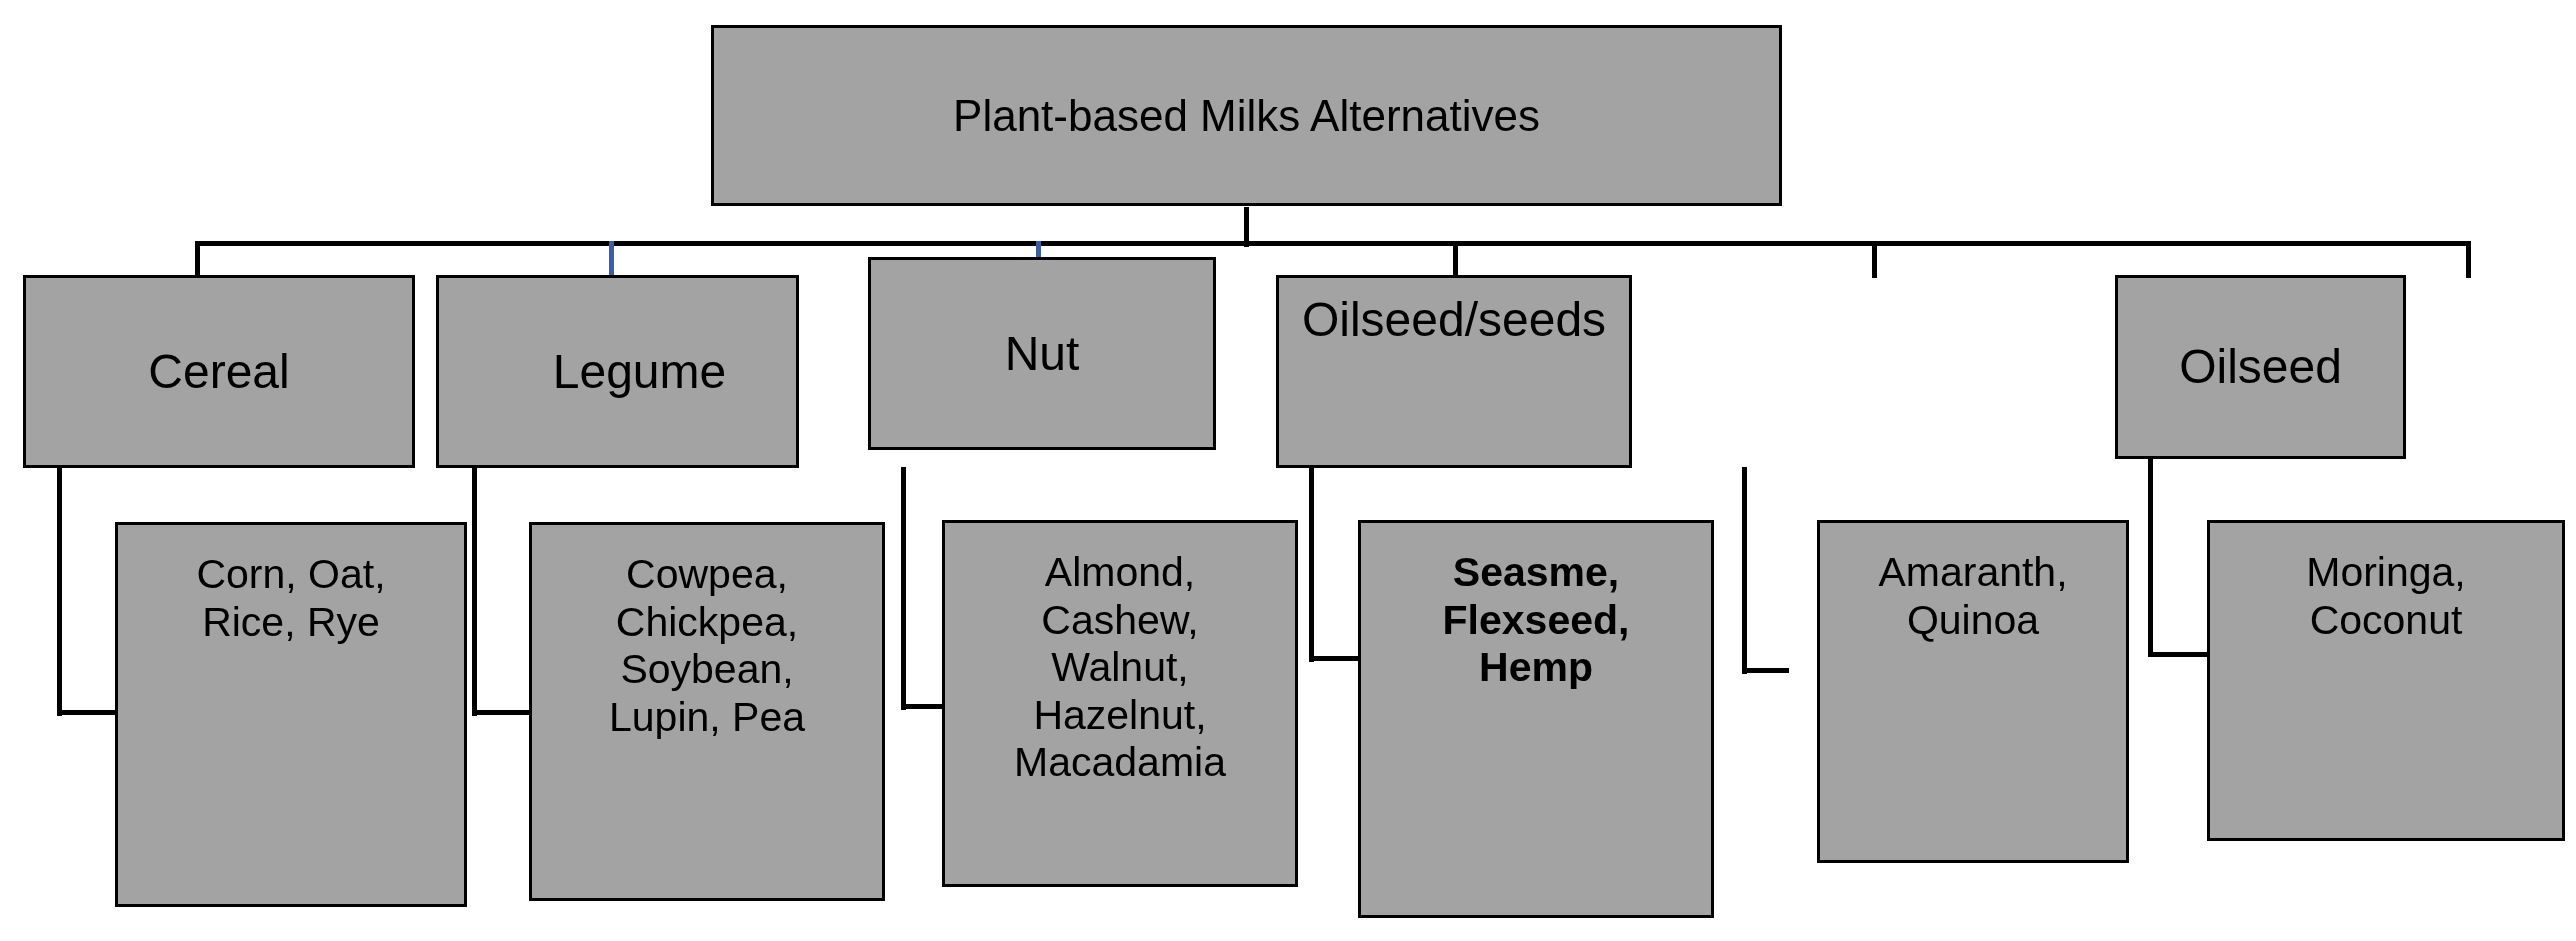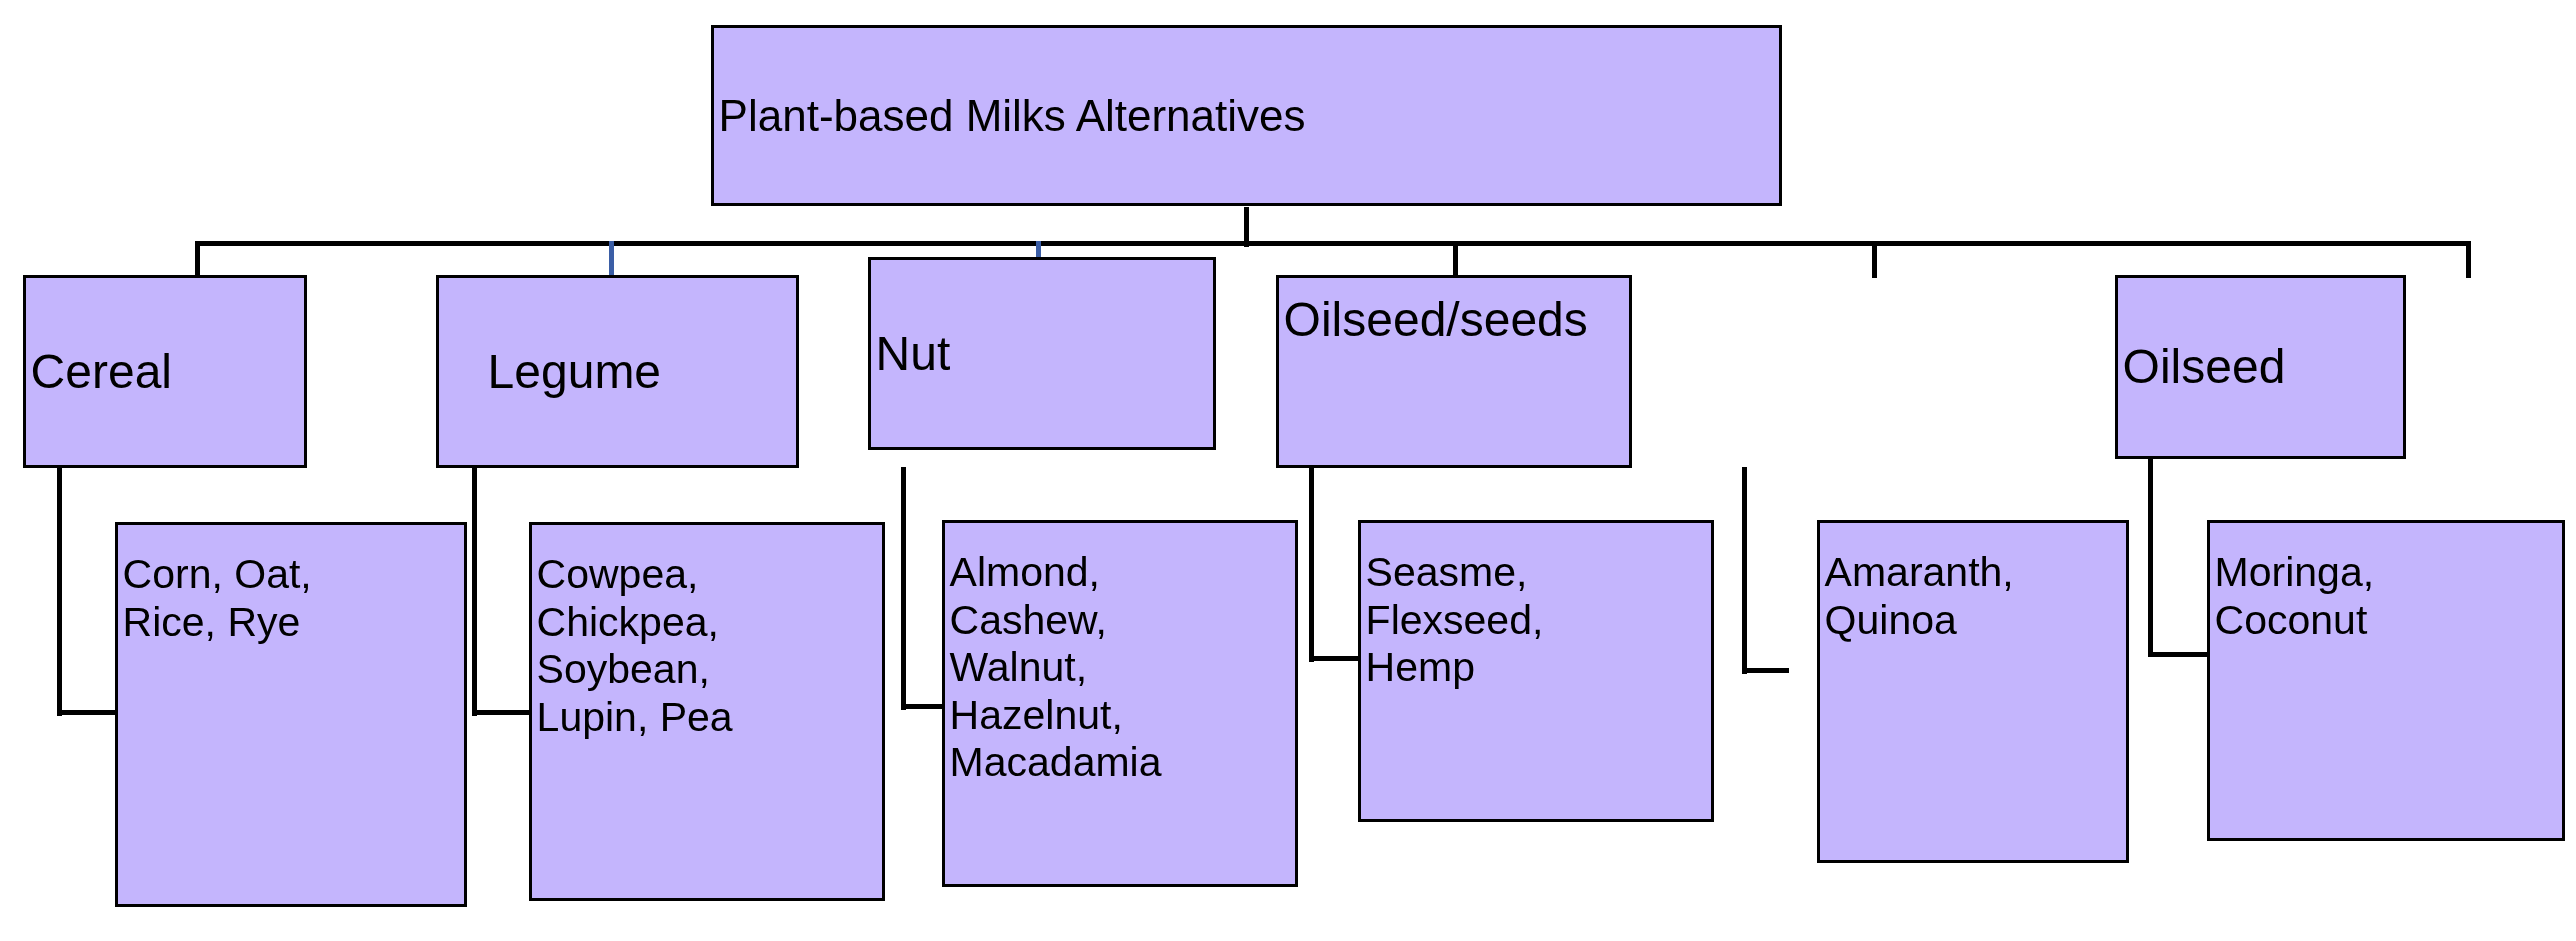--- a/index.html
+++ b/index.html
@@ -16,24 +16,25 @@
     position: relative;
     width: 2576px;
     height: 942px;
     background: #ffffff;
     overflow: hidden;
   }
   
   .node {
     position: absolute;
     box-sizing: border-box;
-    background: #c4b5fd;
+    background: #a3a3a3;
     border: 3.8px solid #000000;
     display: flex;
     justify-content: center;
+    text-align: center;
     line-height: 1.16;
     white-space: pre-line;
     z-index: 3;
   }
   .node .label {
     display: block;
     width: 100%;
     padding: 0 4.6px;
     box-sizing: border-box;
   }
@@ -75,21 +76,21 @@
 
   <div class="hline" style="left:197px; top:241px; width:2274px;"></div>
 
   <div class="vline" style="left: 195px; top: 241px; height: 37px; background: rgb(0, 0, 0);"></div>
   <div class="vline blue" style="left: 609px; top: 241px; height: 37px; background: rgb(59, 94, 166);"></div>
   <div class="vline blue" style="left: 1036px; top: 241px; height: 37px; background: rgb(59, 94, 166);"></div>
   <div class="vline" style="left: 1453px; top: 241px; height: 37px; background: rgb(0, 0, 0);"></div>
   <div class="vline" style="left: 1872px; top: 241px; height: 37px; background: rgb(0, 0, 0);"></div>
   <div class="vline" style="left: 2466px; top: 241px; height: 37px; background: rgb(0, 0, 0);"></div>
 
-  <div class="node cat v-center" style="left:23px; top:275px; width:284px; height:193px;">
+  <div class="node cat v-center" style="left:23px; top:275px; width:392px; height:193px;">
     <span class="label">Cereal</span>
   </div>
 
   <div class="node cat v-center" style="left:436px; top:275px; width:363px; height:193px;padding-left:44px;">
     <span class="label">Legume</span>
   </div>
 
   <div class="node cat v-center" style="left:868px; top:257px; width:348px; height:193px;">
     <span class="label">Nut</span>
   </div>
@@ -134,21 +135,21 @@
   </div>
 
   <div class="node leaf v-top" style="left:942px; top:520px; width:356px; height:367px;">
     <span class="label">Almond,
 Cashew,
 Walnut,
 Hazelnut,
 Macadamia</span>
   </div>
 
-  <div class="node leaf v-top" style="left:1358px; top:520px; width:356px; height:302px;">
+  <div class="node leaf v-top" style="left:1358px; top:520px; width:356px; height:398px;font-weight:bold;">
     <span class="label">Seasme,
 Flexseed,
 Hemp</span>
   </div>
 
   <div class="node leaf v-top" style="left:1817px; top:520px; width:312px; height:343px;">
     <span class="label">Amaranth,
 Quinoa</span>
   </div>
 

